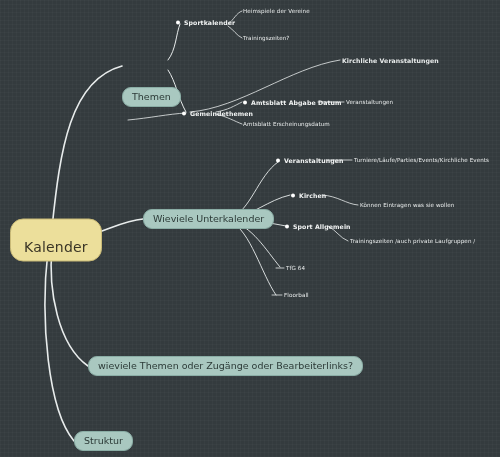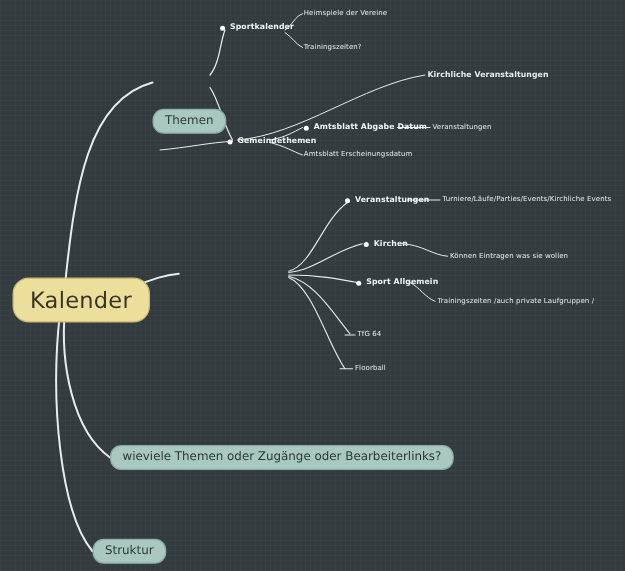--- a/index.html
+++ b/index.html
@@ -29,22 +29,22 @@
     position: absolute;
     white-space: nowrap;
     transform: translateY(-50%);
   }
   
   .root-node {
     background: #ecdf9b;
     color: #3a3526;
     border: 1px solid #c9ba77;
     border-radius: 13px;
-    padding: 7px 13px 6px 13px;
-    font-size: 18px;
+    padding: 19px 13px 6px 13px;
+    font-size: 14px;
     letter-spacing: 0.2px;
   }
   
   .cap-node {
     background: #a9c8c0;
     color: #2c3a37;
     border: 1px solid #8aada5;
     border-radius: 9px;
     padding: 3px 9px 4px 9px;
     font-size: 9.5px;
@@ -156,20 +156,23 @@
 
   <div class="node dot-node" style="left:243px; top:102px;">
     <span class="bullet"></span>
     <span>Amtsblatt Abgabe Datum</span>
   </div>
 
   <div class="node leaf-node" style="left:346px; top:102px;">Veranstaltungen</div>
 
   <div class="node leaf-node" style="left:243px; top:124px;">Amtsblatt Erscheinungsdatum</div>
 
+  <div class="node cap-node" style="left:143px; top:219px;">
+    <span>Wieviele Unterkalender</span>
+  </div>
 
   <div class="node dot-node" style="left:276px; top:160px;">
     <span class="bullet"></span>
     <span>Veranstaltungen</span>
   </div>
 
   <div class="node leaf-node" style="left:354px; top:160px;">Turniere/Läufe/Parties/Events/Kirchliche Events</div>
 
   <div class="node dot-node" style="left:291px; top:195px;">
     <span class="bullet"></span>

